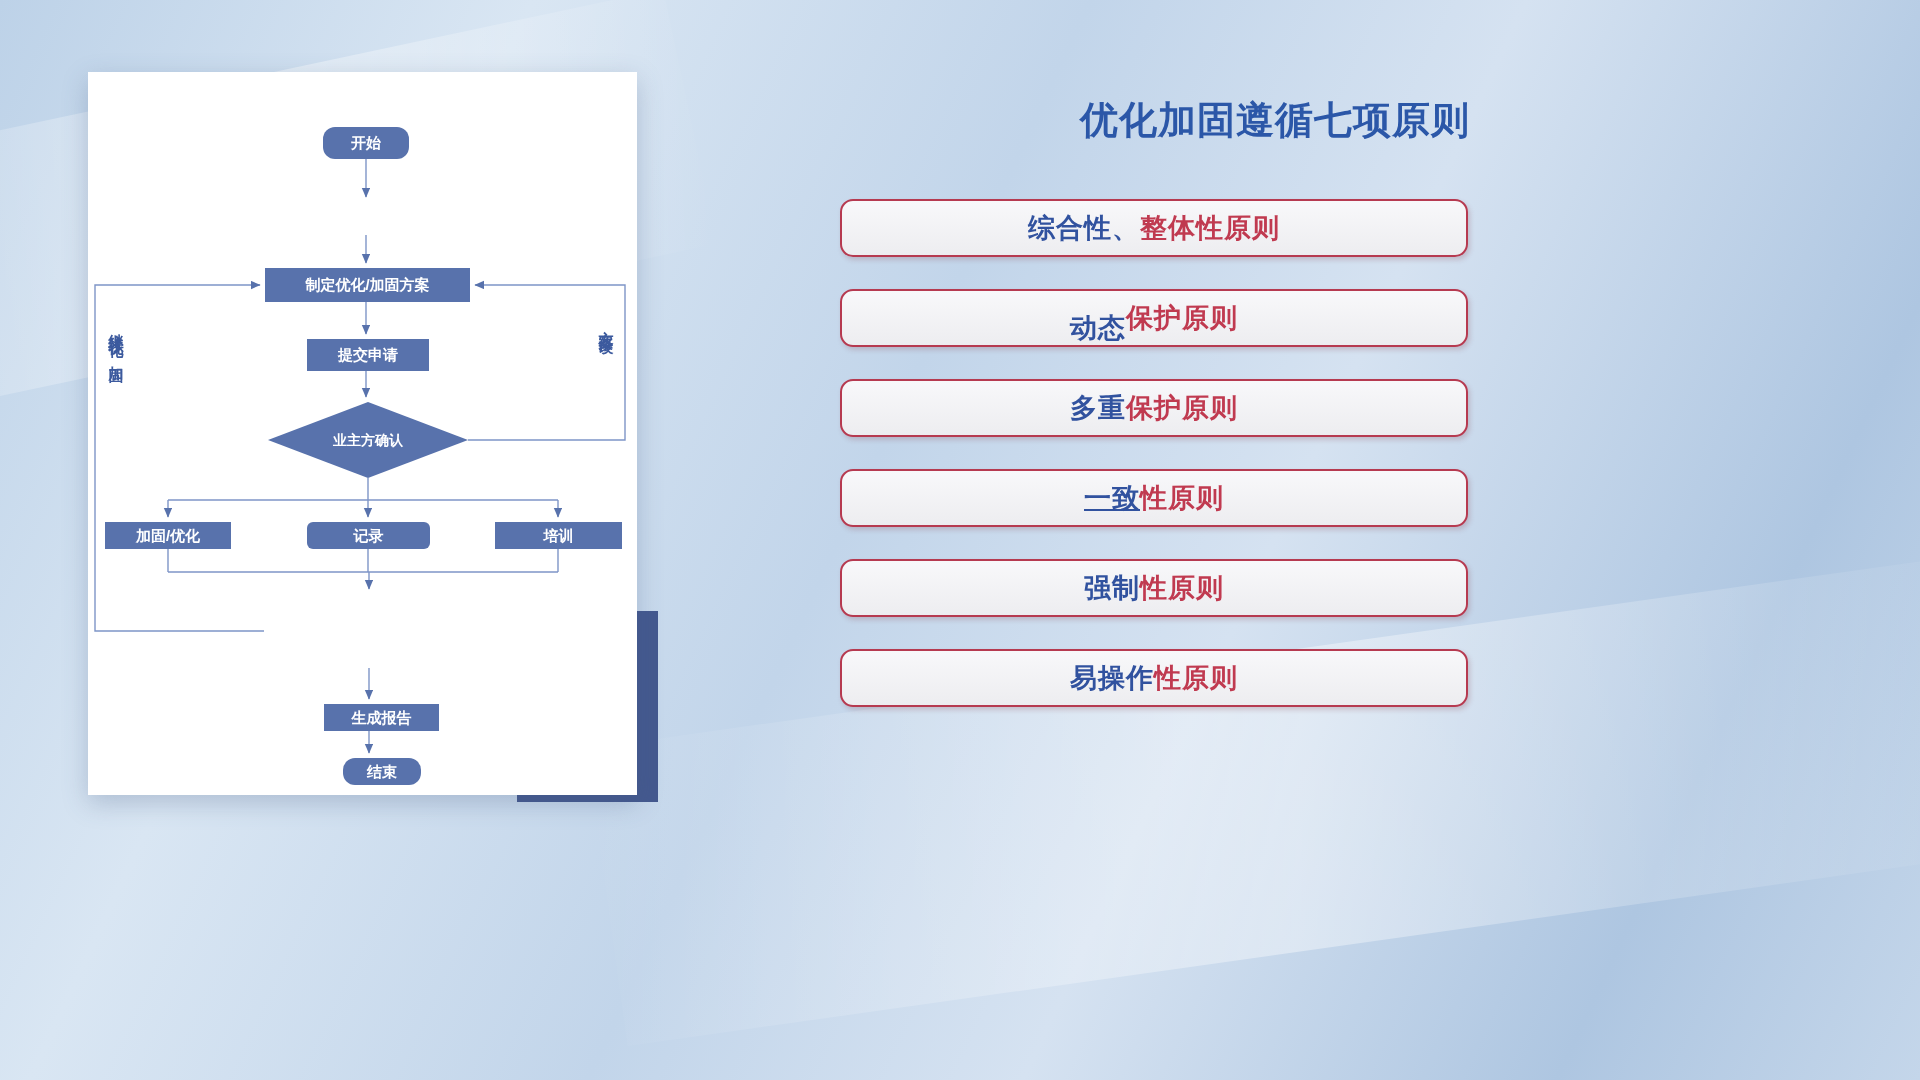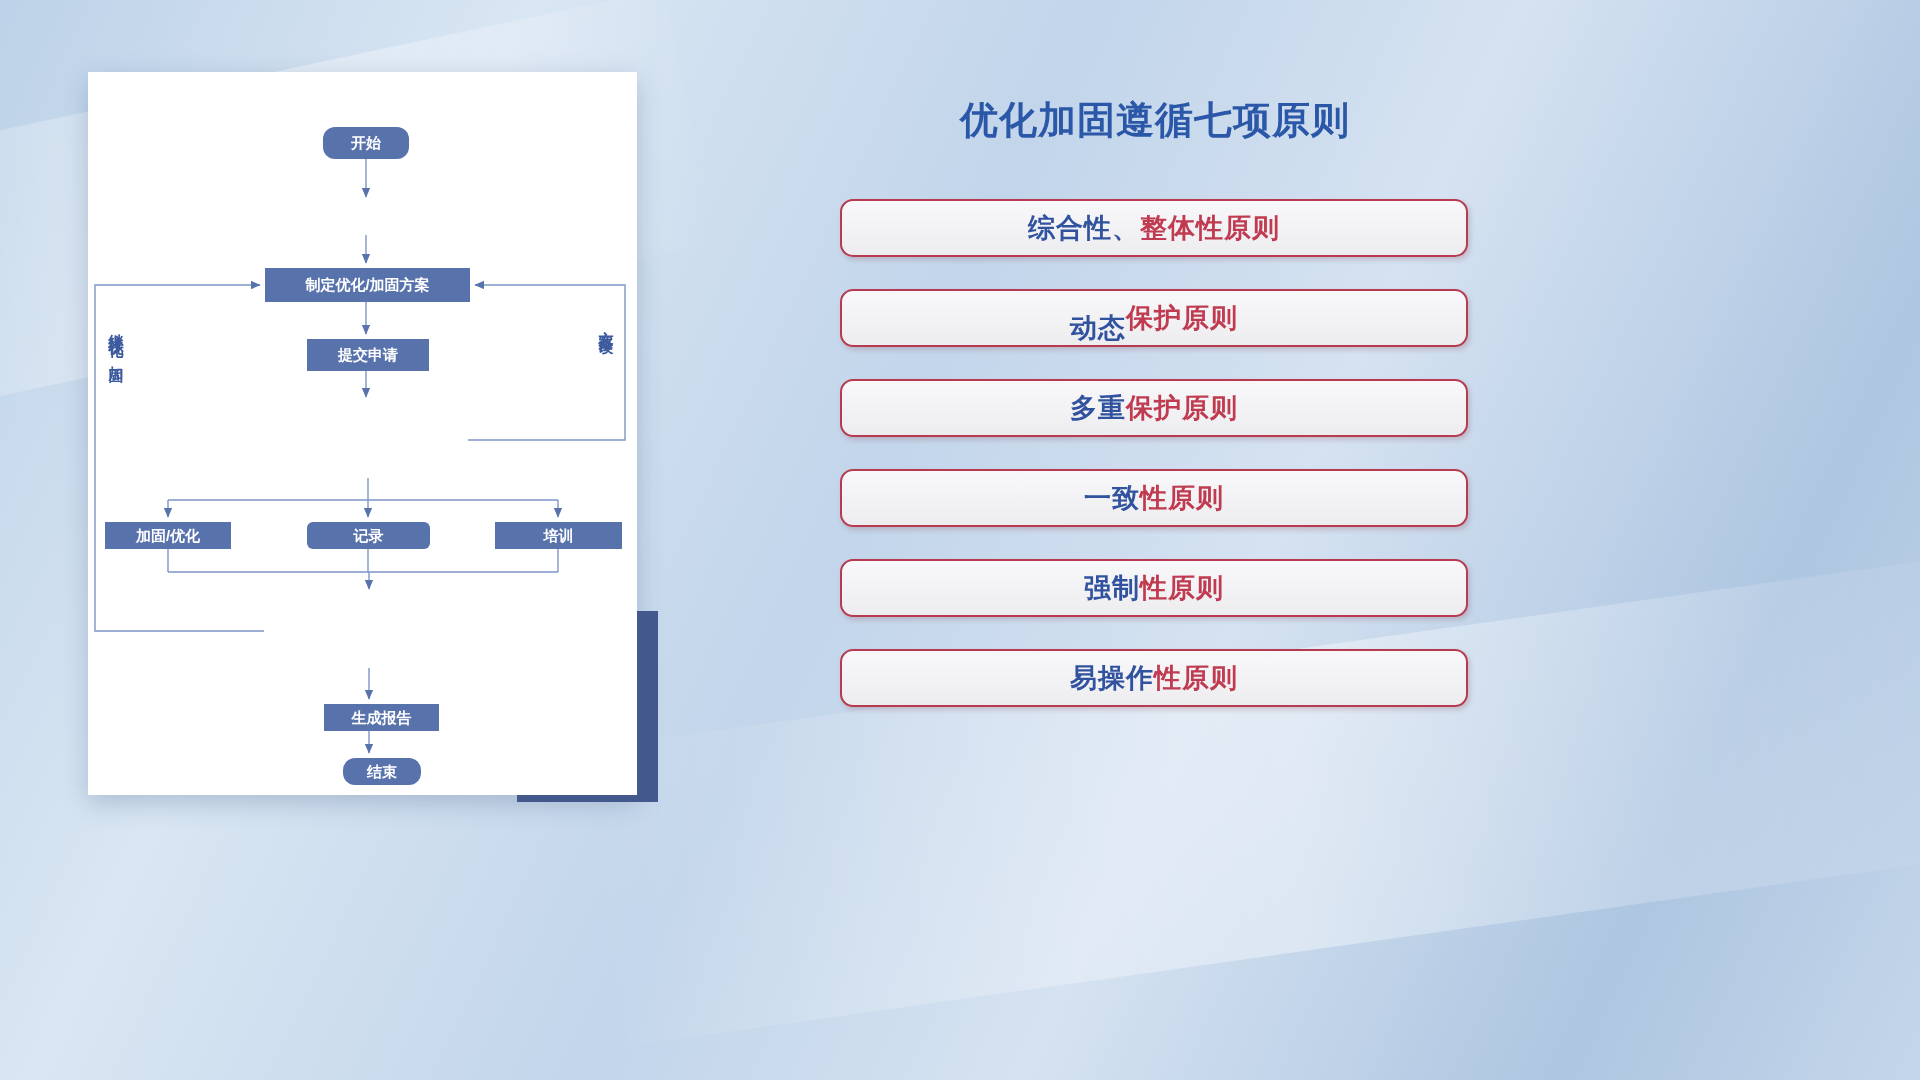--- a/index.html
+++ b/index.html
@@ -50,21 +50,21 @@
   }
   .node.diamond { font-size:14px; }
   .vlabel {
     position:absolute; writing-mode:vertical-rl; text-orientation:upright;
     color:#3c5a9e; font-size:15px; font-weight:bold; letter-spacing:3px;
     z-index:3;
   }
   
   .slide-title {
     position:absolute; left:840px; top:95px; width:630px;
-    text-align:center; font-size:38px; font-weight:bold; color:#2b57a8;
+    text-align:right; font-size:38px; font-weight:bold; color:#2b57a8;
     letter-spacing:1px;
   }
   .principles {
     position:absolute; left:840px; top:199px; width:628px;
     display:flex; flex-direction:column; gap:32px;
   }
   .principle-box {
     height:58px; border:2px solid #b63a50; border-radius:13px;
     background:linear-gradient(180deg,#f8f8fa 0%,#ededf0 100%);
     display:flex; align-items:center; justify-content:center;
@@ -105,20 +105,21 @@
       <path d="M281 596 L281 627" marker-end="url(#arw)"></path>
       <path d="M281 659 L281 681" marker-end="url(#arw)"></path>
       <path d="M380 368 L537 368 L537 213 L387 213" marker-end="url(#arw)"></path>
       <path d="M176 559 L7 559 L7 213 L172 213" marker-end="url(#arw)"></path>
     </g>
   </svg>
 
   <div class="node rounded" style="left:235px;top:55px;width:86px;height:32px;">开始</div>
   <div class="node" style="left:177px;top:196px;width:205px;height:34px;">制定优化/加固方案</div>
   <div class="node" style="left:219px;top:267px;width:122px;height:32px;">提交申请</div>
+  <div class="node diamond" style="left:180px;top:330px;width:200px;height:76px;">业主方确认</div>
   <div class="node" style="left:17px;top:450px;width:126px;height:27px;">加固/优化</div>
   <div class="node" style="left:219px;top:450px;width:123px;height:27px;border-radius:6px;">记录</div>
   <div class="node" style="left:407px;top:450px;width:127px;height:27px;">培训</div>
   <div class="node" style="left:236px;top:632px;width:115px;height:27px;">生成报告</div>
   <div class="node rounded" style="left:242px;top:686px;width:78px;height:27px;margin-left:13px;">结束</div>
 
   <div class="vlabel" style="left:18px;top:250px;height:200px;">继续优化/加固</div>
   <div class="vlabel" style="left:508px;top:246px;height:160px;">方案修改</div>
 </div>
 
@@ -131,21 +132,21 @@
     </div>
     <div class="principle-box">
       <span style="color: rgb(49, 82, 159); margin-top: 20px;">动态</span>
       <span style="color: rgb(192, 58, 80);">保护原则</span>
     </div>
     <div class="principle-box">
       <span style="color: rgb(49, 82, 159);">多重</span>
       <span style="color: rgb(192, 58, 80);">保护原则</span>
     </div>
     <div class="principle-box">
-      <span style="color: rgb(49, 82, 159);">一致</span>
+      <span style="color: rgb(49, 82, 159); text-decoration: underline;">一致</span>
       <span style="color: rgb(192, 58, 80);">性原则</span>
     </div>
     <div class="principle-box">
       <span style="color: rgb(49, 82, 159);">强制</span>
       <span style="color: rgb(192, 58, 80);">性原则</span>
     </div>
     <div class="principle-box">
       <span style="color: rgb(49, 82, 159);">易操作</span>
       <span style="color: rgb(192, 58, 80);">性原则</span>
     </div>

